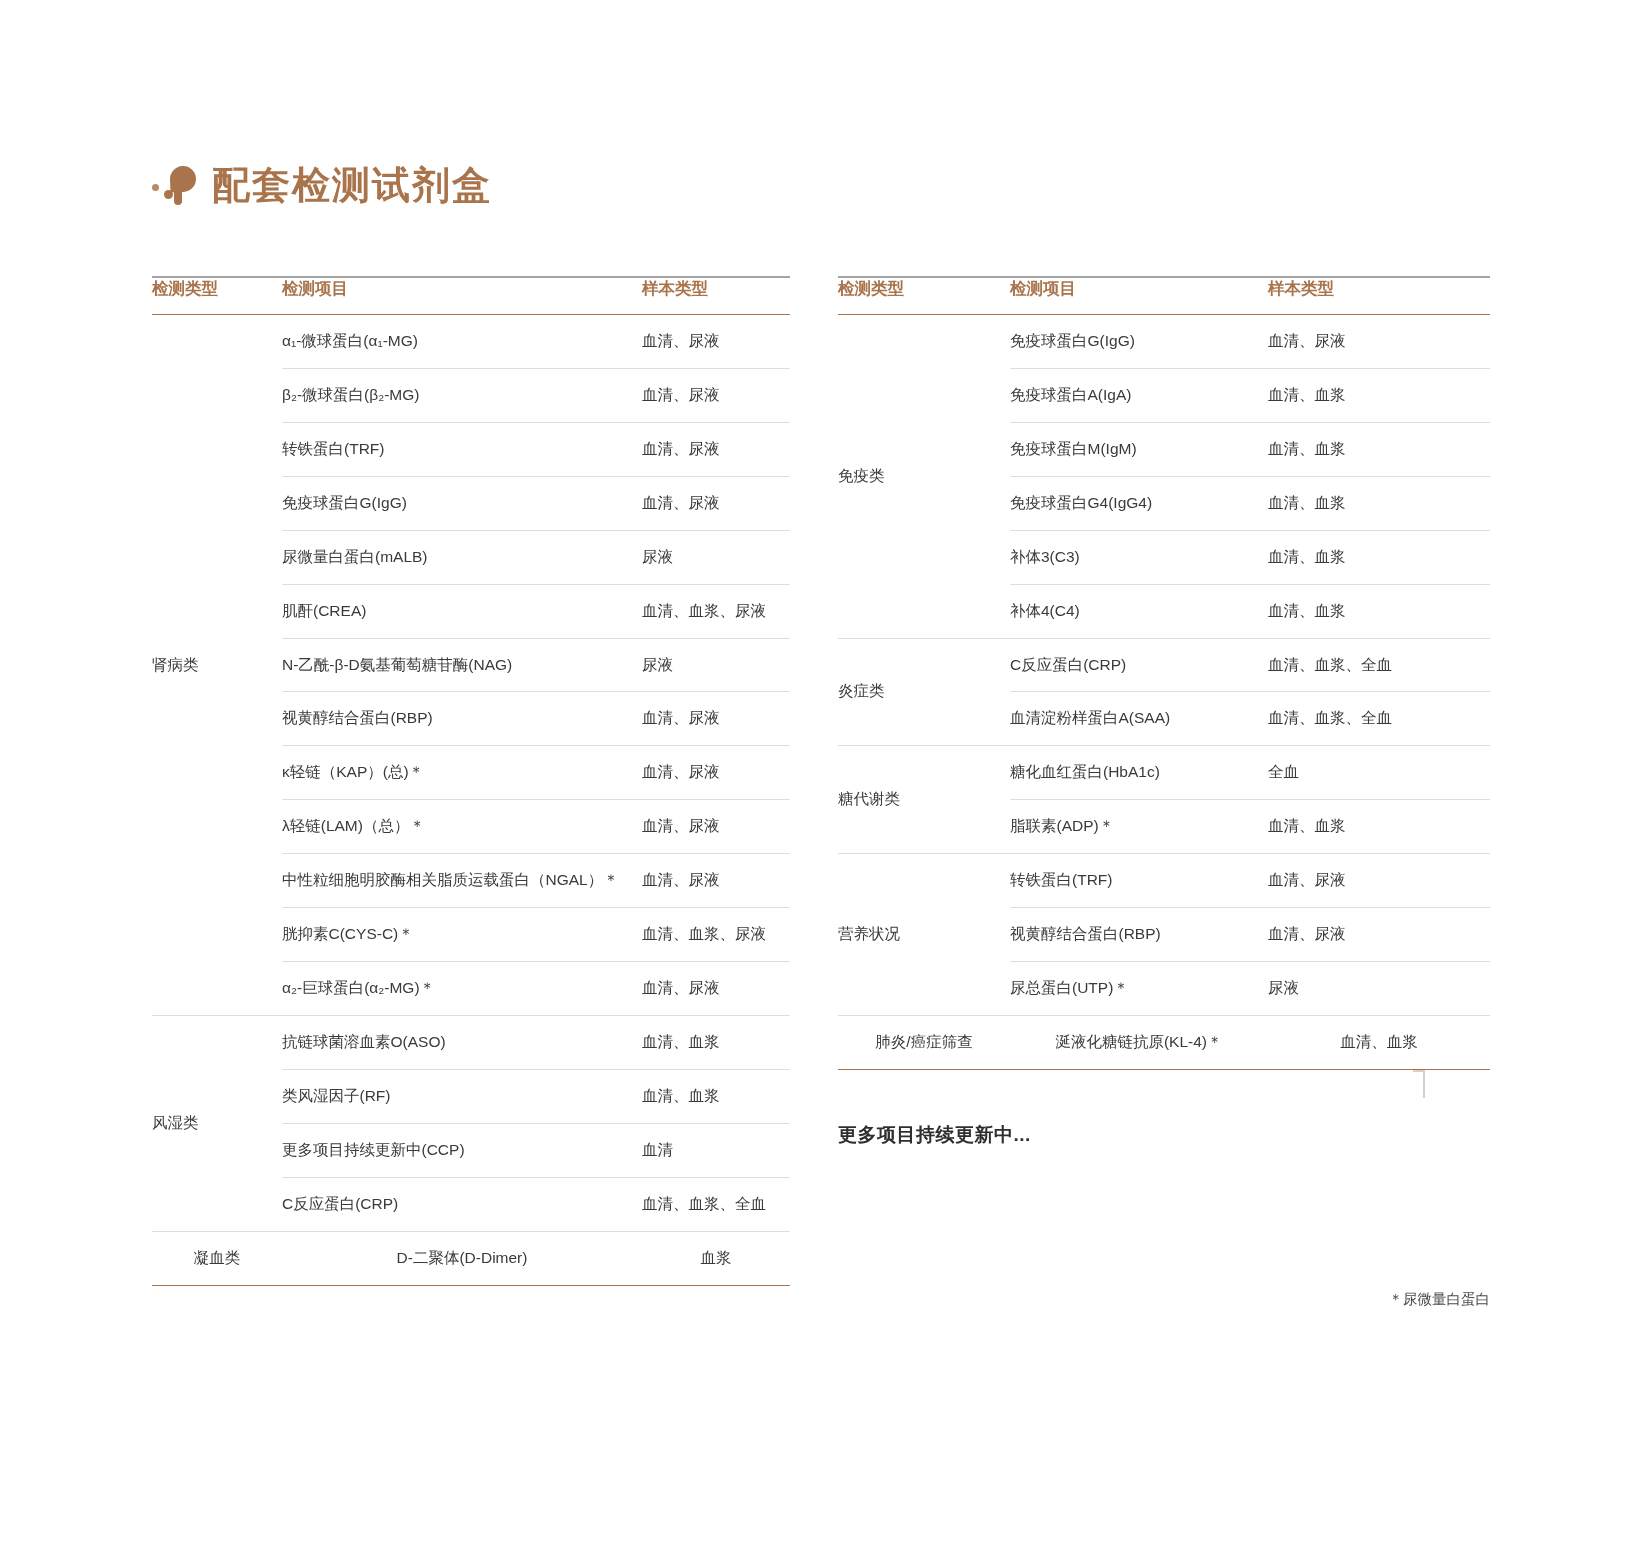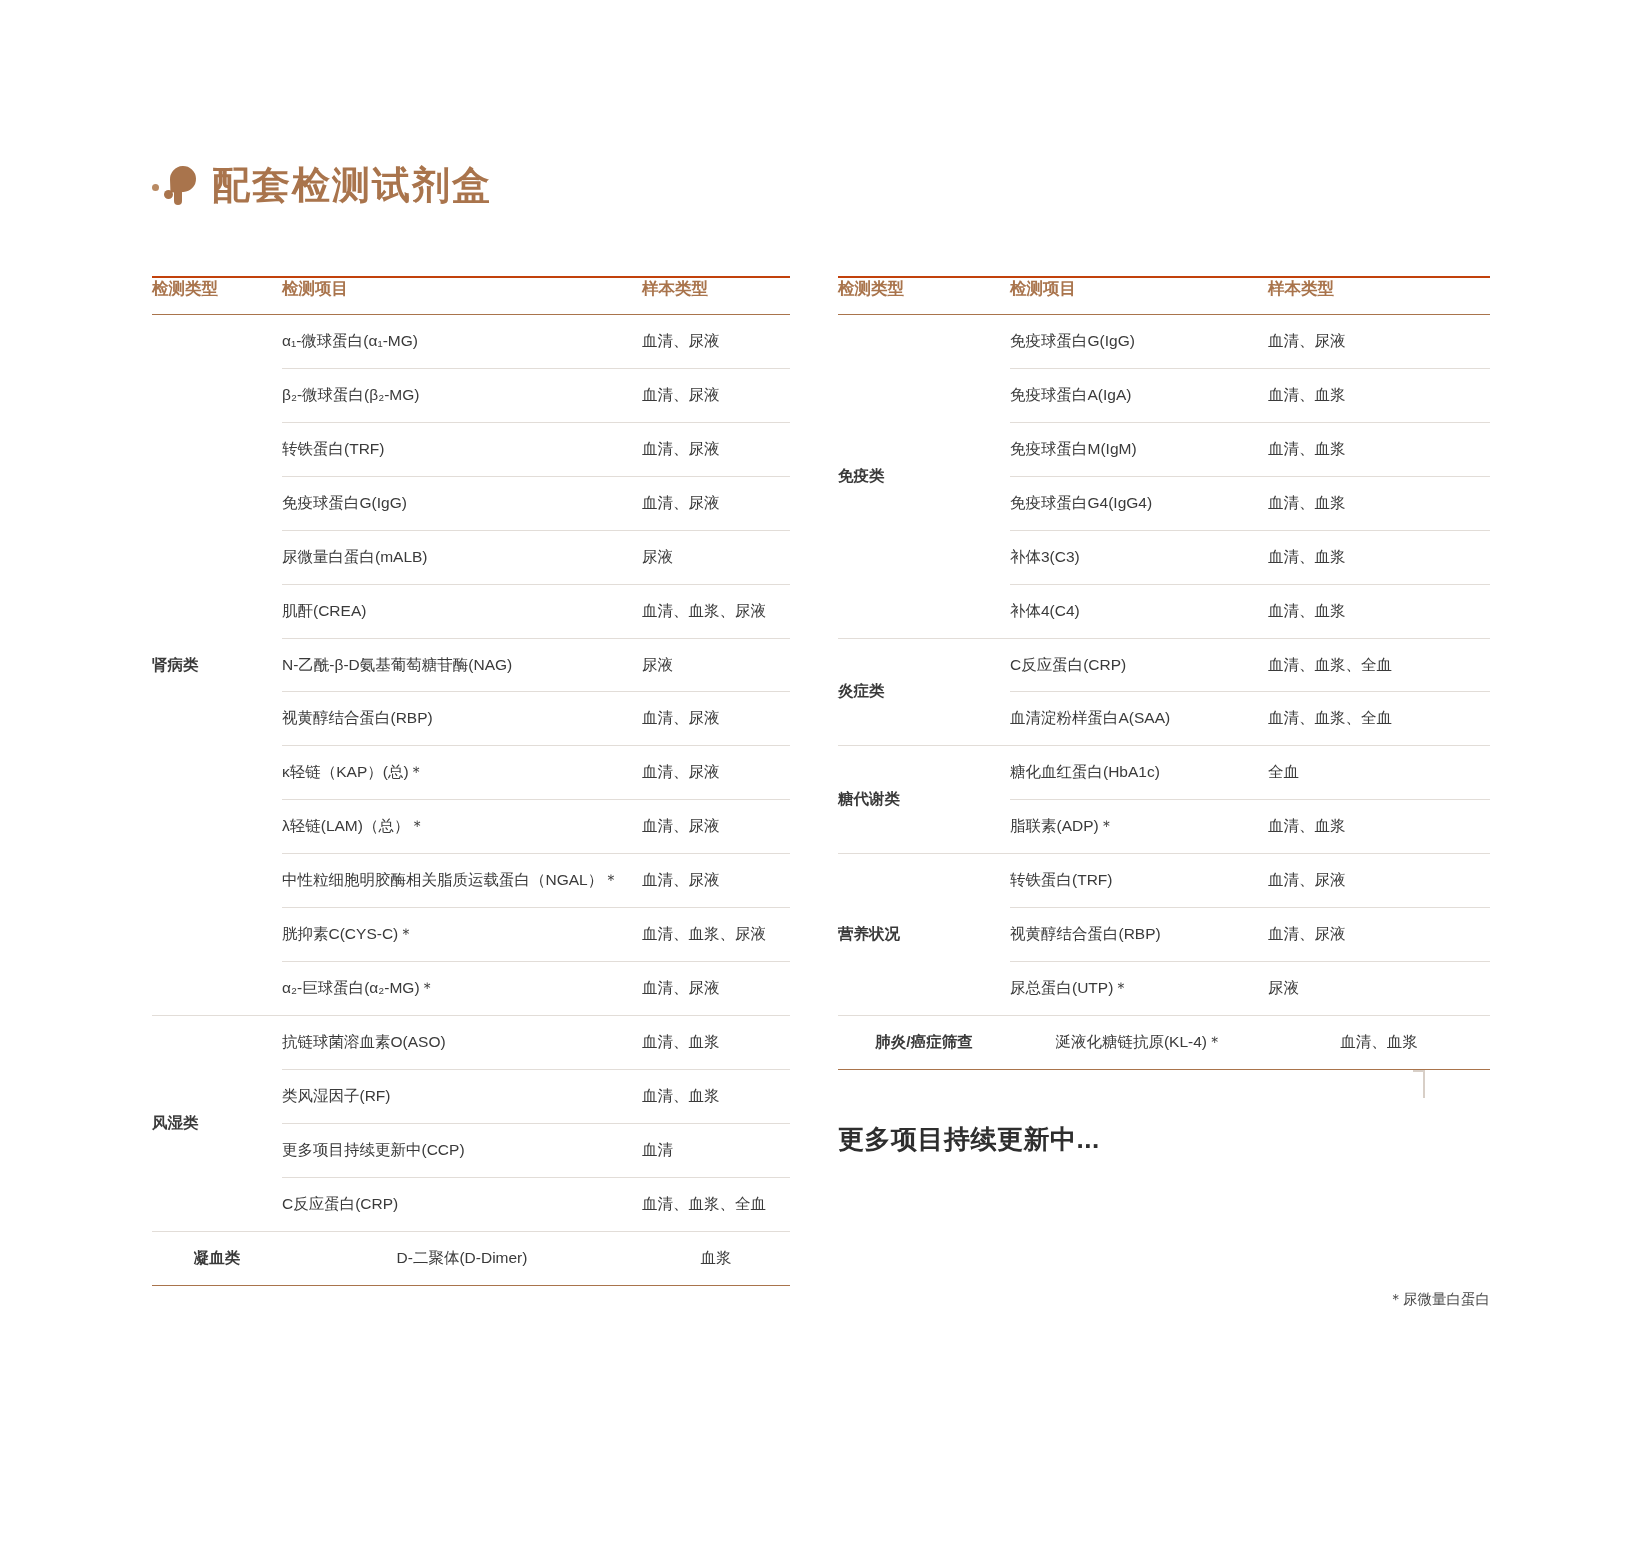--- a/index.html
+++ b/index.html
@@ -95,36 +95,36 @@
   }
   table.kit-table th {
     text-align: left;
     font-size: 16.5px;
     font-weight: bold;
     color: #a9744c;
     padding: 0 0 14px 0;
     vertical-align: bottom;
   }
   thead tr {
-    border-top: 2px solid #c2410c;
+    border-top: 2px solid #a3a3a3;
   }
   thead tr th {
     padding-top: 14px;
     border-bottom: 1.6px solid #a9744c;
   }
   table.kit-table td {
     font-size: 15.5px;
     color: #3a3a3a;
     padding: 16px 0 16px 0;
     vertical-align: middle;
     border-bottom: 1px solid #e2ddd8;
     line-height: 1.35;
   }
   td.cat {
-    font-weight: bold;
+    font-weight: normal;
     color: #2e2e2e;
     font-size: 17px;
     vertical-align: middle;
   }
   tr.group-start td {
     border-top: 1px solid #cfc7bf;
   }
   tr.last-row td {
     border-bottom: 1.8px solid #a9744c;
     text-align: center;
@@ -136,21 +136,21 @@
   .col-item-r { width: 258px; }
   .col-sample-r { width: 222px; }
 
   td.cat-pad { padding-left: 16px; }
 
   
   .more-note {
     position: absolute;
     left: 838px;
     top: 1122px;
-    font-size: 26px;
+    font-size: 19px;
     font-weight: bold;
     color: #2e2e2e;
     letter-spacing: 0.5px;
   }
   .reg-note {
     position: absolute;
     left: 1270px;
     top: 1290px;
     width: 220px;
     text-align: right;

